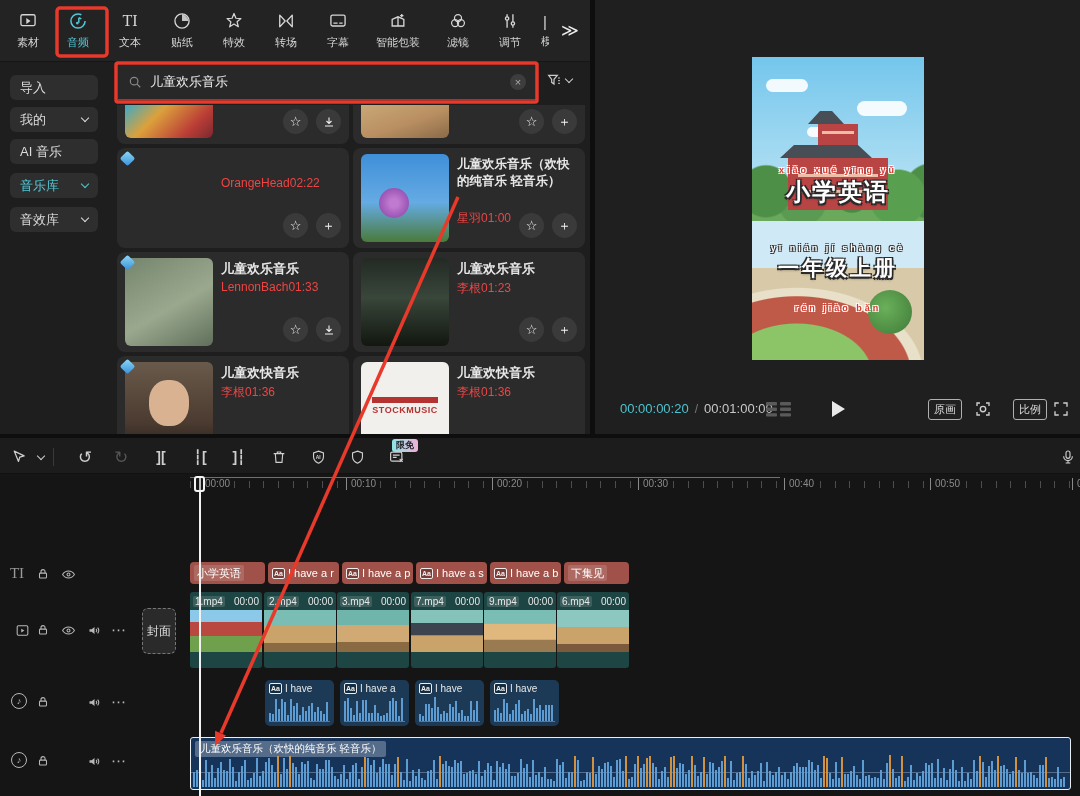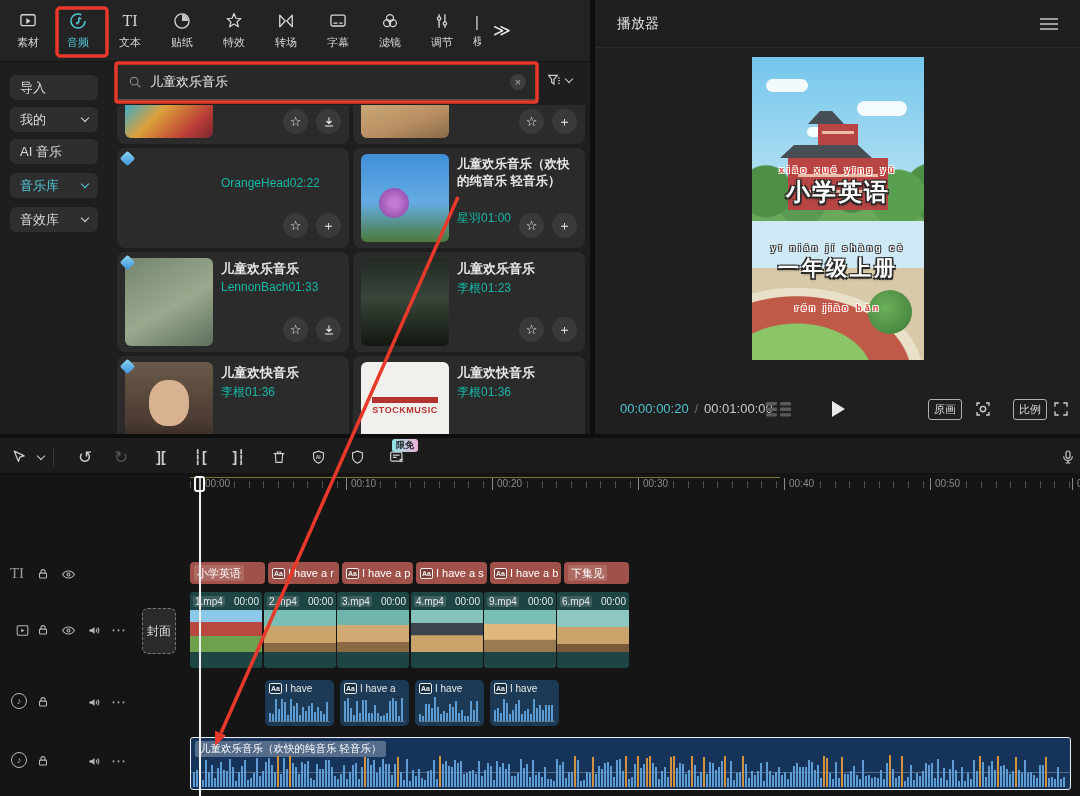--- a/index.html
+++ b/index.html
@@ -23,21 +23,21 @@
   
   .search{left:118px;top:65px;width:418px;height:35px;background:#282828;border-bottom:1px solid #555;display:flex;align-items:center;padding:0 10px;gap:8px;}
   .search .q{color:#ededed;font-size:13px;flex:1;}
   .clear{width:16px;height:16px;border-radius:50%;background:#3d3d3d;color:#aaa;font-size:11px;display:flex;align-items:center;justify-content:center;}
   .filter{left:546px;top:72px;display:flex;align-items:center;gap:4px;color:#ccc;}
   
   .grid{left:117px;top:105px;width:468px;height:329px;overflow:hidden;}
   .card{position:absolute;width:232px;height:100px;background:#2b2b2b;border-radius:8px;}
   .thumb{position:absolute;left:8px;top:6px;width:88px;height:88px;border-radius:6px;overflow:hidden;}
   .title{position:absolute;left:104px;top:8px;right:6px;font-size:13px;font-weight:700;color:#e8e8e8;line-height:17px;}
-  .meta{position:absolute;left:104px;top:28px;font-size:12px;color:#14b8a6;}
+  .meta{position:absolute;left:104px;top:28px;font-size:12px;color:#ef4444;}
   .meta.m2{top:62px;}
   .btns{position:absolute;right:8px;bottom:10px;display:flex;gap:8px;}
   .cbtn{width:25px;height:25px;border-radius:50%;background:#3a3a3a;color:#f0f0f0;display:flex;align-items:center;justify-content:center;font-size:13px;}
   .vip{position:absolute;left:5px;top:5px;width:11px;height:11px;background:linear-gradient(135deg,#8fd8f4,#3a8fd8);border-radius:2px;transform:rotate(45deg);}
   .t-rainbow{background:linear-gradient(135deg,#1f7a42 0%,#35aacc 30%,#dca13c 55%,#bb3e36 82%,#7a2830 100%);}
   .t-kid{background:linear-gradient(160deg,#8fae6a 0%,#c9a878 45%,#b98f62 75%,#8a6a48 100%);}
   .t-happy{background:#e7c637;display:flex;align-items:center;justify-content:center;}
   .t-happy span{color:#fff;font-weight:800;font-size:11px;text-shadow:1px 1px 0 #555;}
   .t-sky{background:linear-gradient(180deg,#3f8fd8 0%,#65abe4 55%,#4a7a3a 100%);}
   .t-sky:after{content:"";position:absolute;left:18px;top:34px;width:30px;height:30px;border-radius:50%;background:radial-gradient(circle,#c07ad0 20%,#9a54b4 70%);}
@@ -172,20 +172,29 @@
     </div>
     <div class="tb-item">
       <span>
           <svg width="20" height="20" viewBox="0 0 24 24" fill="none" stroke="currentColor" stroke-width="1.6">
             <rect x="3.5" y="5" width="17" height="13" rx="2"></rect>
             <path d="M6.5 14.5h5M13.5 14.5h4"></path>
           </svg>
         </span>
       <span class="lbl">字幕</span>
     </div>
+    <div class="tb-item tb-wide">
+      <span>
+          <svg width="20" height="20" viewBox="0 0 24 24" fill="none" stroke="currentColor" stroke-width="1.6">
+            <path d="M5 10l7-3 7 3v8H5z"></path>
+            <path d="M12 7v11M16.5 3.5v4M14.5 5.5h4"></path>
+          </svg>
+        </span>
+      <span class="lbl">智能包装</span>
+    </div>
     <div class="tb-item">
       <span>
           <svg width="20" height="20" viewBox="0 0 24 24" fill="none" stroke="currentColor" stroke-width="1.5">
             <circle cx="12" cy="8.5" r="4.2"></circle>
             <circle cx="8.5" cy="14.5" r="4.2"></circle>
             <circle cx="15.5" cy="14.5" r="4.2"></circle>
           </svg>
         </span>
       <span class="lbl">滤镜</span>
     </div>
@@ -317,28 +326,20 @@
     <div class="card" style="left:236px;top:251px">
       <div class="thumb t-stock">
           <span>STOCKMUSIC</span>
         </div>
       <div class="title">儿童欢快音乐</div>
       <div class="meta"><span>李根</span><span>01:36</span></div>
     </div>
   </div>
 
   <div class="a panel-right"></div>
-  <div class="a p-head">
-    <span class="p-title">播放器</span>
-    <span class="burger">
-        <i></i>
-        <i></i>
-        <i></i>
-      </span>
-  </div>
 
   <div class="a preview">
     <span class="pv-cloud" style="left:14px;top:22px;width:42px;height:13px;"></span>
     <span class="pv-cloud" style="left:105px;top:44px;width:50px;height:15px;"></span>
     <span class="pv-cloud" style="left:55px;top:70px;width:34px;height:10px;"></span>
     <div class="pv-trees"></div>
     <div class="roof" style="left:56px;top:54px;width:36px;border-left:12px solid transparent;border-right:12px solid transparent;"></div>
     <div class="bld" style="left:66px;top:67px;width:40px;height:22px;">
         <span class="win"></span>
       </div>
@@ -558,21 +559,21 @@
     </div>
   <div class="vclip" style="left:337px">
       <div class="vh">
         <b>3.mp4</b>
         <span>00:00</span>
       </div>
       <div class="vthumb v3"></div>
     </div>
   <div class="vclip" style="left:411px">
       <div class="vh">
-        <b>4.mp4</b>
+        <b>7.mp4</b>
         <span>00:00</span>
       </div>
       <div class="vthumb v4"></div>
     </div>
   <div class="vclip" style="left:484px">
       <div class="vh">
         <b>9.mp4</b>
         <span>00:00</span>
       </div>
       <div class="vthumb v5"></div>

